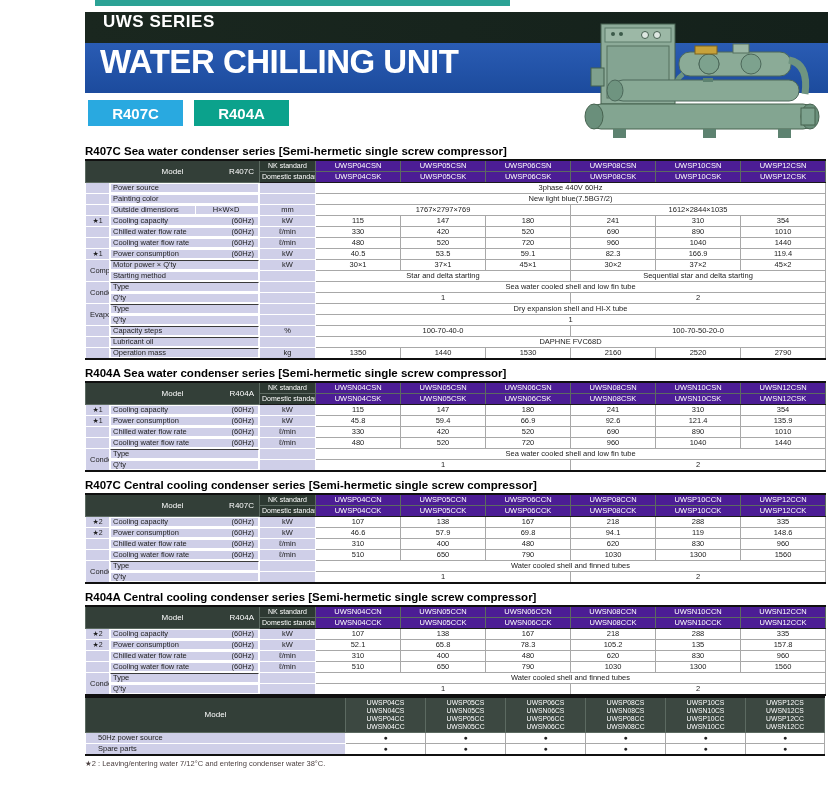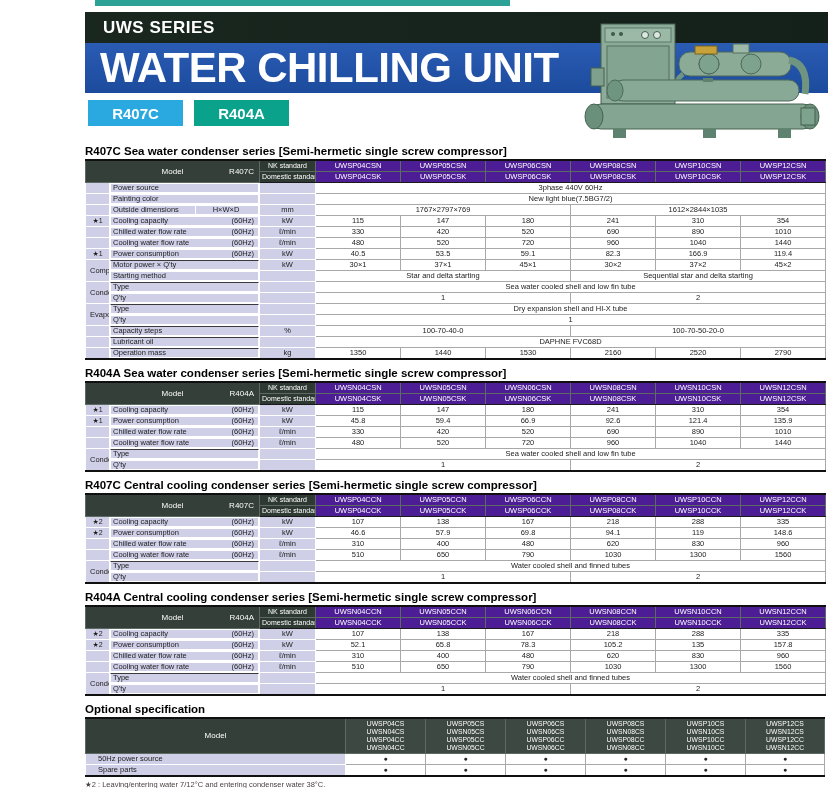--- a/index.html
+++ b/index.html
@@ -1,25 +1,25 @@
 <!DOCTYPE html>
 <html><head>
 <meta charset="utf-8">
 <style>
   html,body{margin:0;padding:0;}
   body{width:830px;height:788px;background:#fff;position:relative;overflow:hidden;
        font-family:"Liberation Sans",sans-serif;color:#111;}
   .content{position:absolute;left:85px;top:0;width:743px;height:788px;}
   .topstrip{position:absolute;left:10px;top:0;width:415px;height:6px;}
   .bar-black{position:absolute;left:0;top:12px;width:743px;height:31px;
-             display:flex;align-items:center;padding-left:18px;box-sizing:border-box;
+             display:flex;align-items:flex-start;padding-left:18px;box-sizing:border-box;
              color:#fff;font-weight:bold;font-size:17px;letter-spacing:.5px;}
   .bar-blue{position:absolute;left:0;top:43px;width:743px;height:50px;
-            display:flex;align-items:center;padding-left:15px;box-sizing:border-box;
-            color:#fff;font-weight:bold;font-size:42px;letter-spacing:-.5px;}
+            display:flex;padding-left:15px;box-sizing:border-box;
+            color:#fff;font-weight:bold;font-size:33px;letter-spacing:-.5px;}
   .badges{position:absolute;left:3px;top:100px;display:flex;gap:11px;}
   .badge{width:95px;height:26px;display:flex;align-items:center;justify-content:center;
          color:#fff;font-weight:bold;font-size:15px;}
   .machine{position:absolute;top:16px;right:0;}
   .flow{position:absolute;left:0;top:138px;width:743px;}
   .ttitle{font-weight:bold;font-size:11.5px;margin:7px 0 2px 0;color:#000;white-space:nowrap;}
   table{border-collapse:collapse;table-layout:fixed;width:740px;
         border-top:2px solid #101010;border-bottom:2px solid #101010;}
   td{height:10px;line-height:10px;font-size:7.5px;padding:0 2px;overflow:hidden;
      white-space:nowrap;box-sizing:border-box;}
@@ -632,21 +632,20 @@
                 <span class="lname">Q'ty</span>
               </td>
               <td class="lav unit"></td>
               <td class="data" colspan="3">1</td>
               <td class="data" colspan="3">2</td>
             </tr>
           </tbody>
         </table>
       </div>
 
-    <div class="ttitle">Optional specification</div>
     <div id="optional-table">
         <table class="opt">
           <colgroup>
             <col style="width: 260px;">
             <col style="width: 80px;">
             <col style="width: 80px;">
             <col style="width: 80px;">
             <col style="width: 80px;">
             <col style="width: 80px;">
           </colgroup>

